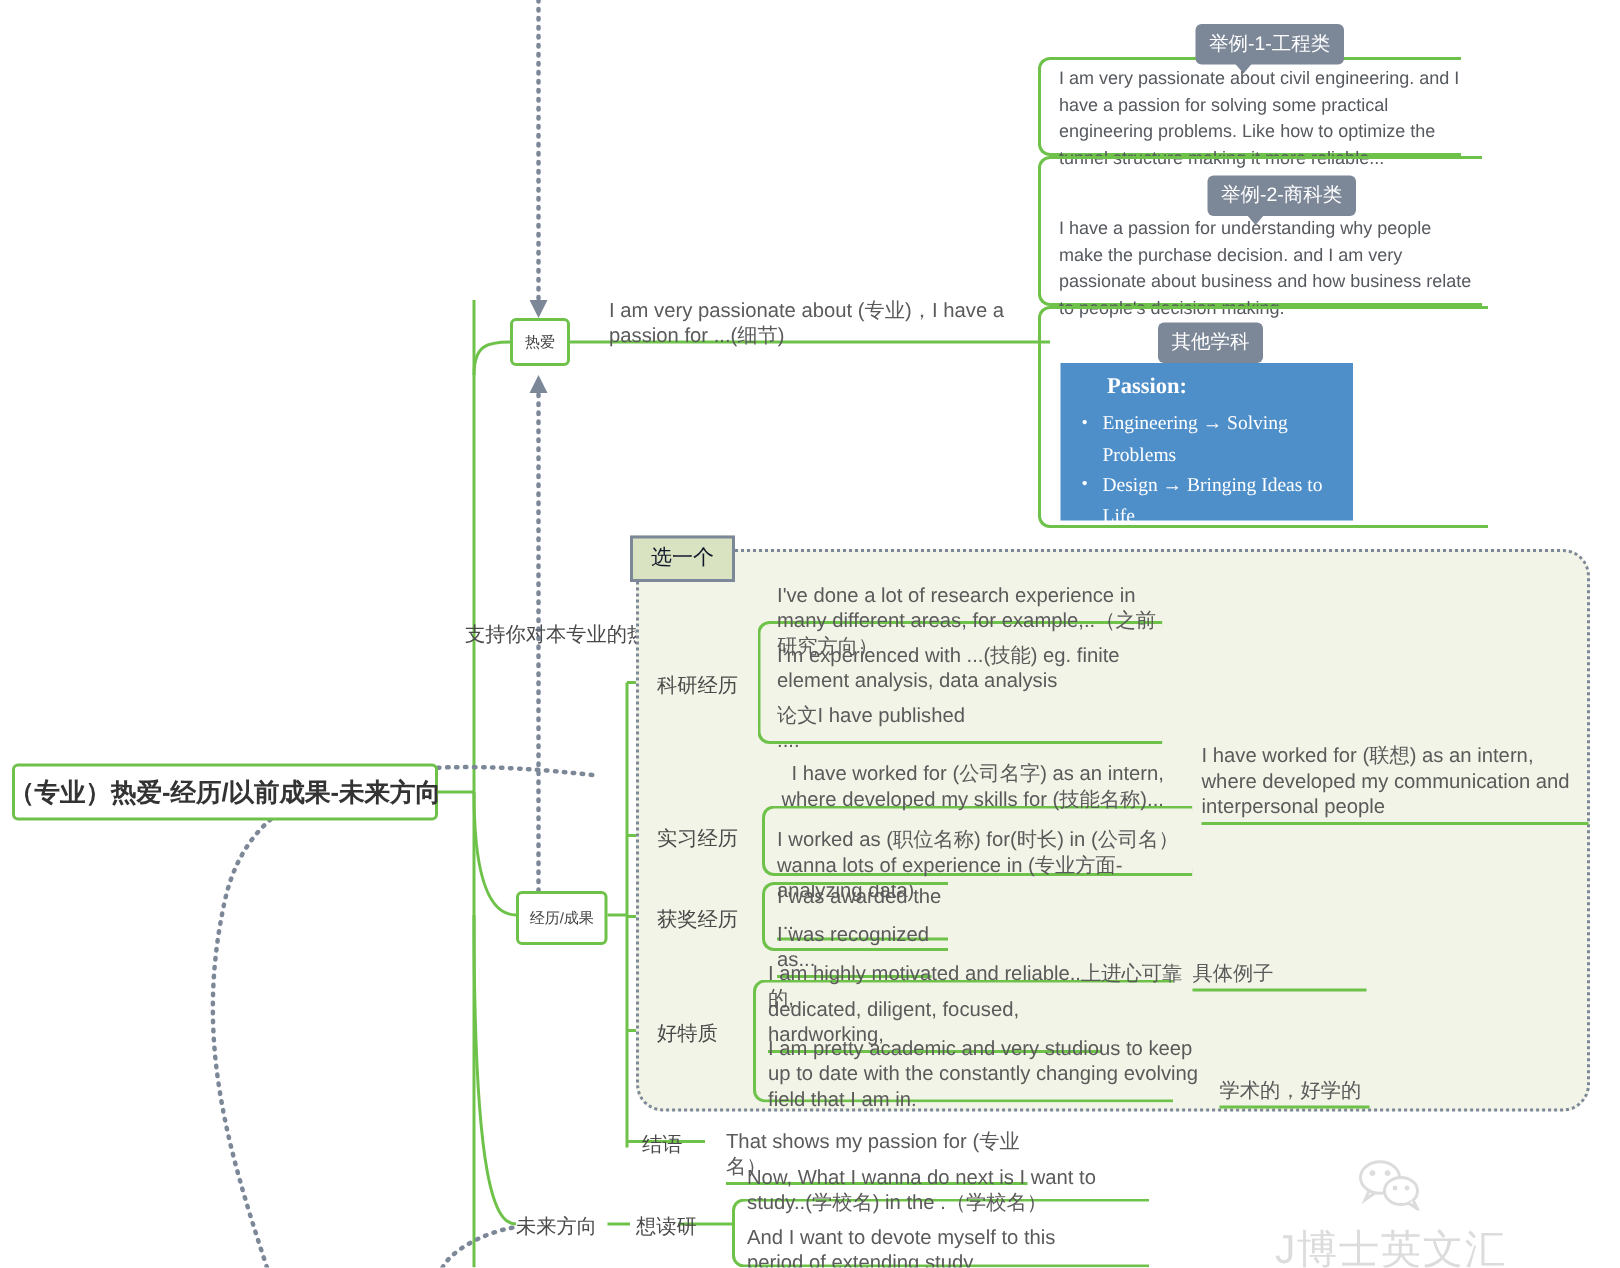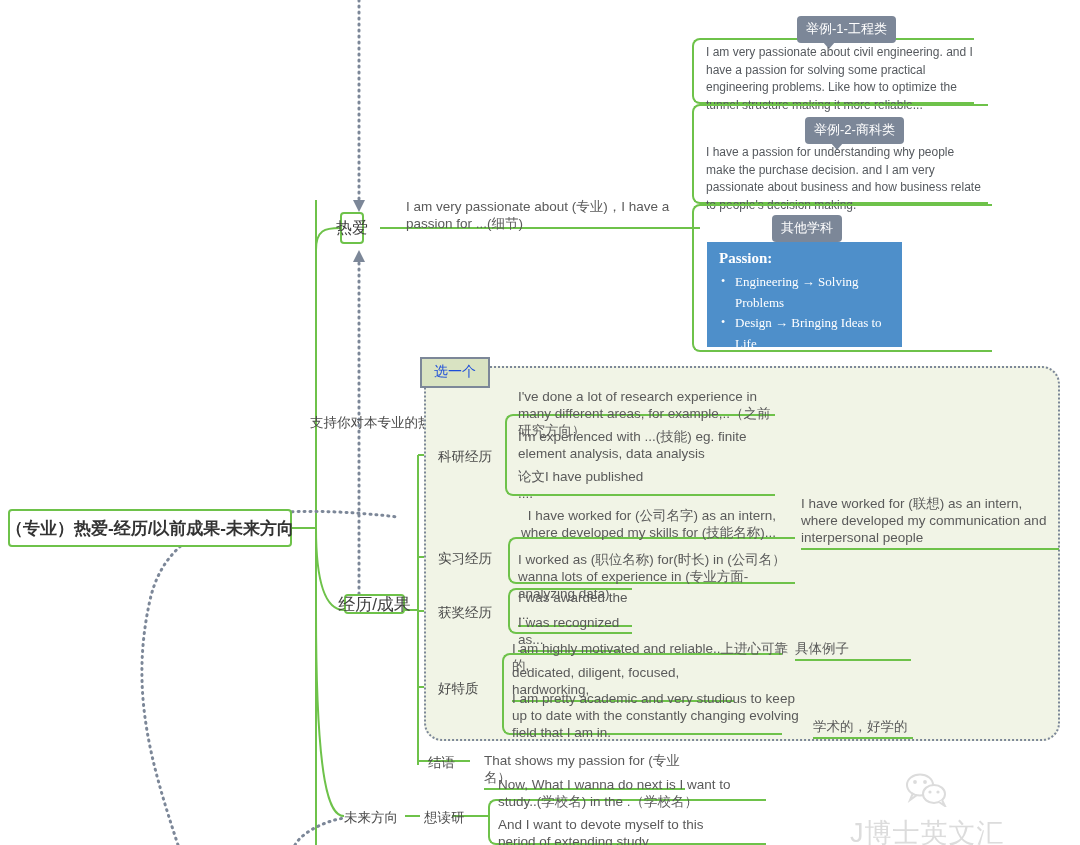--- a/index.html
+++ b/index.html
@@ -72,31 +72,31 @@
     color:#55595e;
   }
   .blue-box{
     position:absolute;
     background:#4e8fca;
     color:#ffffff;
     font-family:"Liberation Serif","DejaVu Serif",serif;
     box-sizing:border-box;
     padding:8px 12px 10px 12px;
   }
-  .blue-box .hd{font-weight:bold;font-size:15px;margin-bottom:5px;}
+  .blue-box .hd{font-weight:bold;font-size:15px;margin-bottom:5px;margin-left:19px;}
   .blue-box ul{margin:0;padding-left:16px;list-style:none;}
   .blue-box li{font-size:13px;line-height:20.5px;position:relative;}
   .blue-box li:before{
     content:"\2022";position:absolute;left:-14px;top:-1px;font-size:12px;
   }
   .chip{
     position:absolute;
     background:#d9e3c2;
     border:2px solid #7c8798;
-    color:#1d4ed8;
+    color:#0f172a;
     font-size:14px;
     padding:4px 12px 5px 12px;
     white-space:nowrap;
   }
   .dotted-panel{
     position:absolute;
     border:2px dotted #7c8798;
     border-radius:18px;
     background:#f1f4e6;
     box-sizing:border-box;
@@ -158,21 +158,21 @@
     <path d="M488,687 L502,687" stroke="#6ec24a" stroke-width="2" fill="none"></path>
 
     <path d="M405,816 L420,816" stroke="#6ec24a" stroke-width="2" fill="none"></path>
     <path d="M452,816 L488,816" stroke="#6ec24a" stroke-width="2" fill="none"></path>
   </svg>
 
   <div class="node root" style="left:8px;top:509px;width:284px;height:38px;">
     <span>（专业）热爱-经历/以前成果-未来方向</span>
   </div>
 
-  <div class="node" style="left:340px;top:212px;width:24px;height:32px;font-size:16px;">
+  <div class="node" style="left:340px;top:212px;width:40px;height:32px;font-size:10px;">
     <span>热爱</span>
   </div>
 
   <div class="ul-green" style="left:406px;top:198px;width:284px;border-bottom:none;">
     <span>I am very passionate about (专业)，I have a passion for ...(细节)</span>
   </div>
 
   <div class="branch-label" style="left:310px;top:414px;">
     <span>支持你对本专业的热爱</span>
   </div>
@@ -209,21 +209,21 @@
       <li>Healthcare → Helping People</li>
     </ul>
   </div>
 
   <div class="dotted-panel" style="left:424px;top:366px;width:636px;height:375px;"></div>
 
   <div class="chip" style="left:420px;top:357px;">
     <span>选一个</span>
   </div>
 
-  <div class="node" style="left:344px;top:594px;width:61px;height:20px;font-size:17px;">
+  <div class="node" style="left:344px;top:594px;width:61px;height:36px;font-size:10px;">
     <span>经历/成果</span>
   </div>
 
   <div class="branch-label" style="left:438px;top:448px;">
     <span>科研经历</span>
   </div>
   <div class="bracket" style="left:505px;top:414px;width:270px;height:82px;"></div>
   <div class="ul-green" style="left:518px;top:388px;width:254px;border-bottom:none;">
     <span>I've done a lot of research experience in  many different areas, for example,..（之前研究方向）</span>
   </div>

